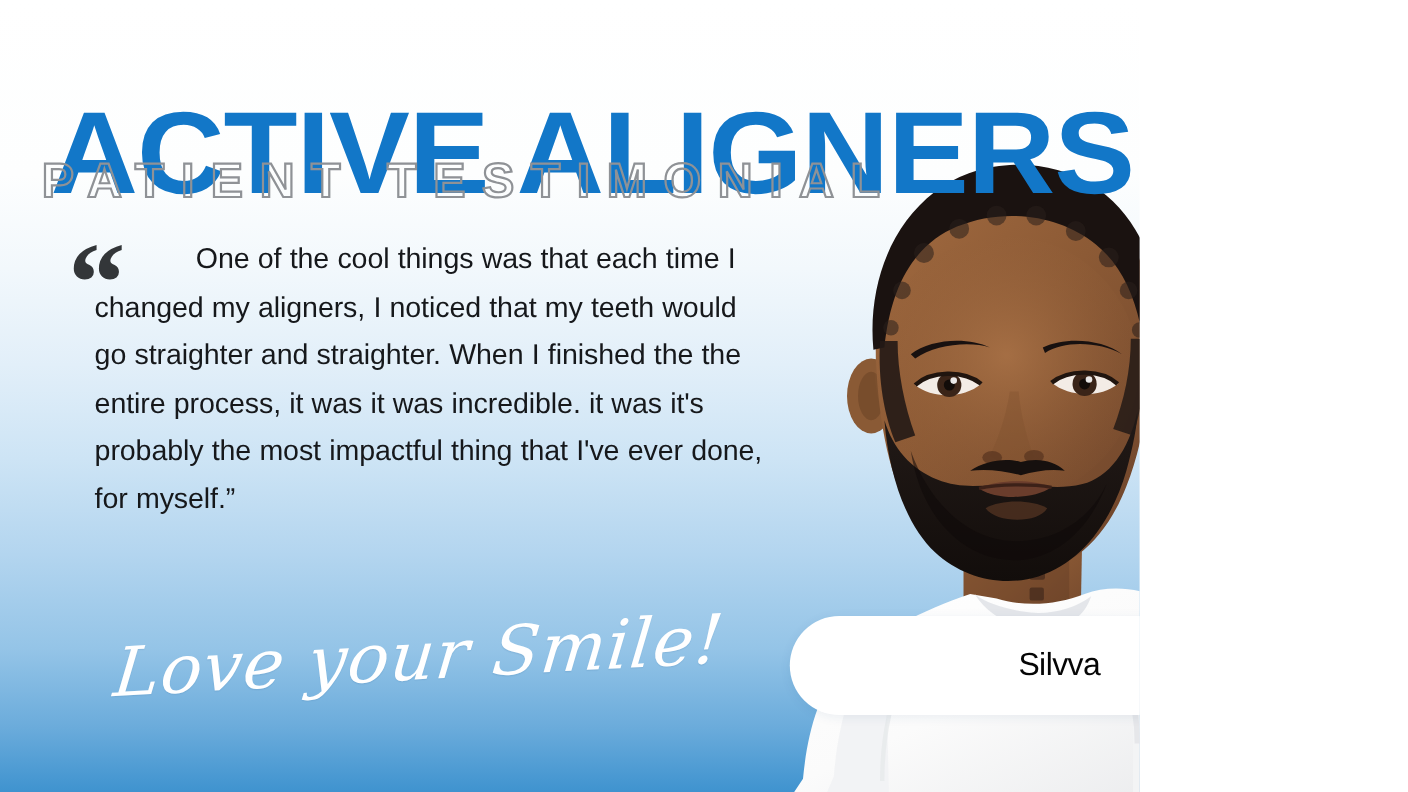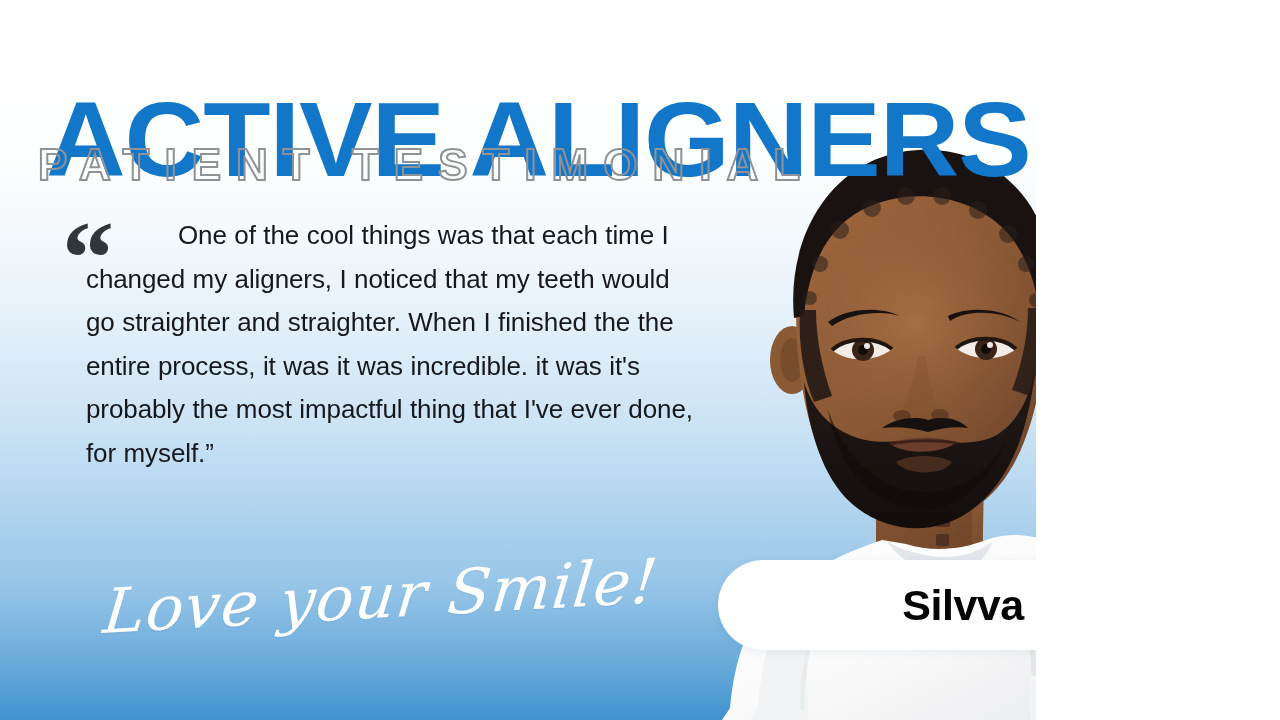--- a/index.html
+++ b/index.html
@@ -130,22 +130,22 @@
     height: 90px;
     background: #ffffff;
     border-radius: 45px;
     display: flex;
     align-items: center;
     justify-content: center;
     box-shadow: 0 2px 10px rgba(30,80,130,0.08);
   }
   .name-pill .name {
     font-family: "Liberation Sans", sans-serif;
-    font-weight: bold;
-    font-size: 43px;
+    font-weight: normal;
+    font-size: 29px;
     line-height: 46px;
     color: #050505;
     letter-spacing: -0.5px;
   }
 </style>
 </head>
 <body>
 
 <div class="canvas">
 

